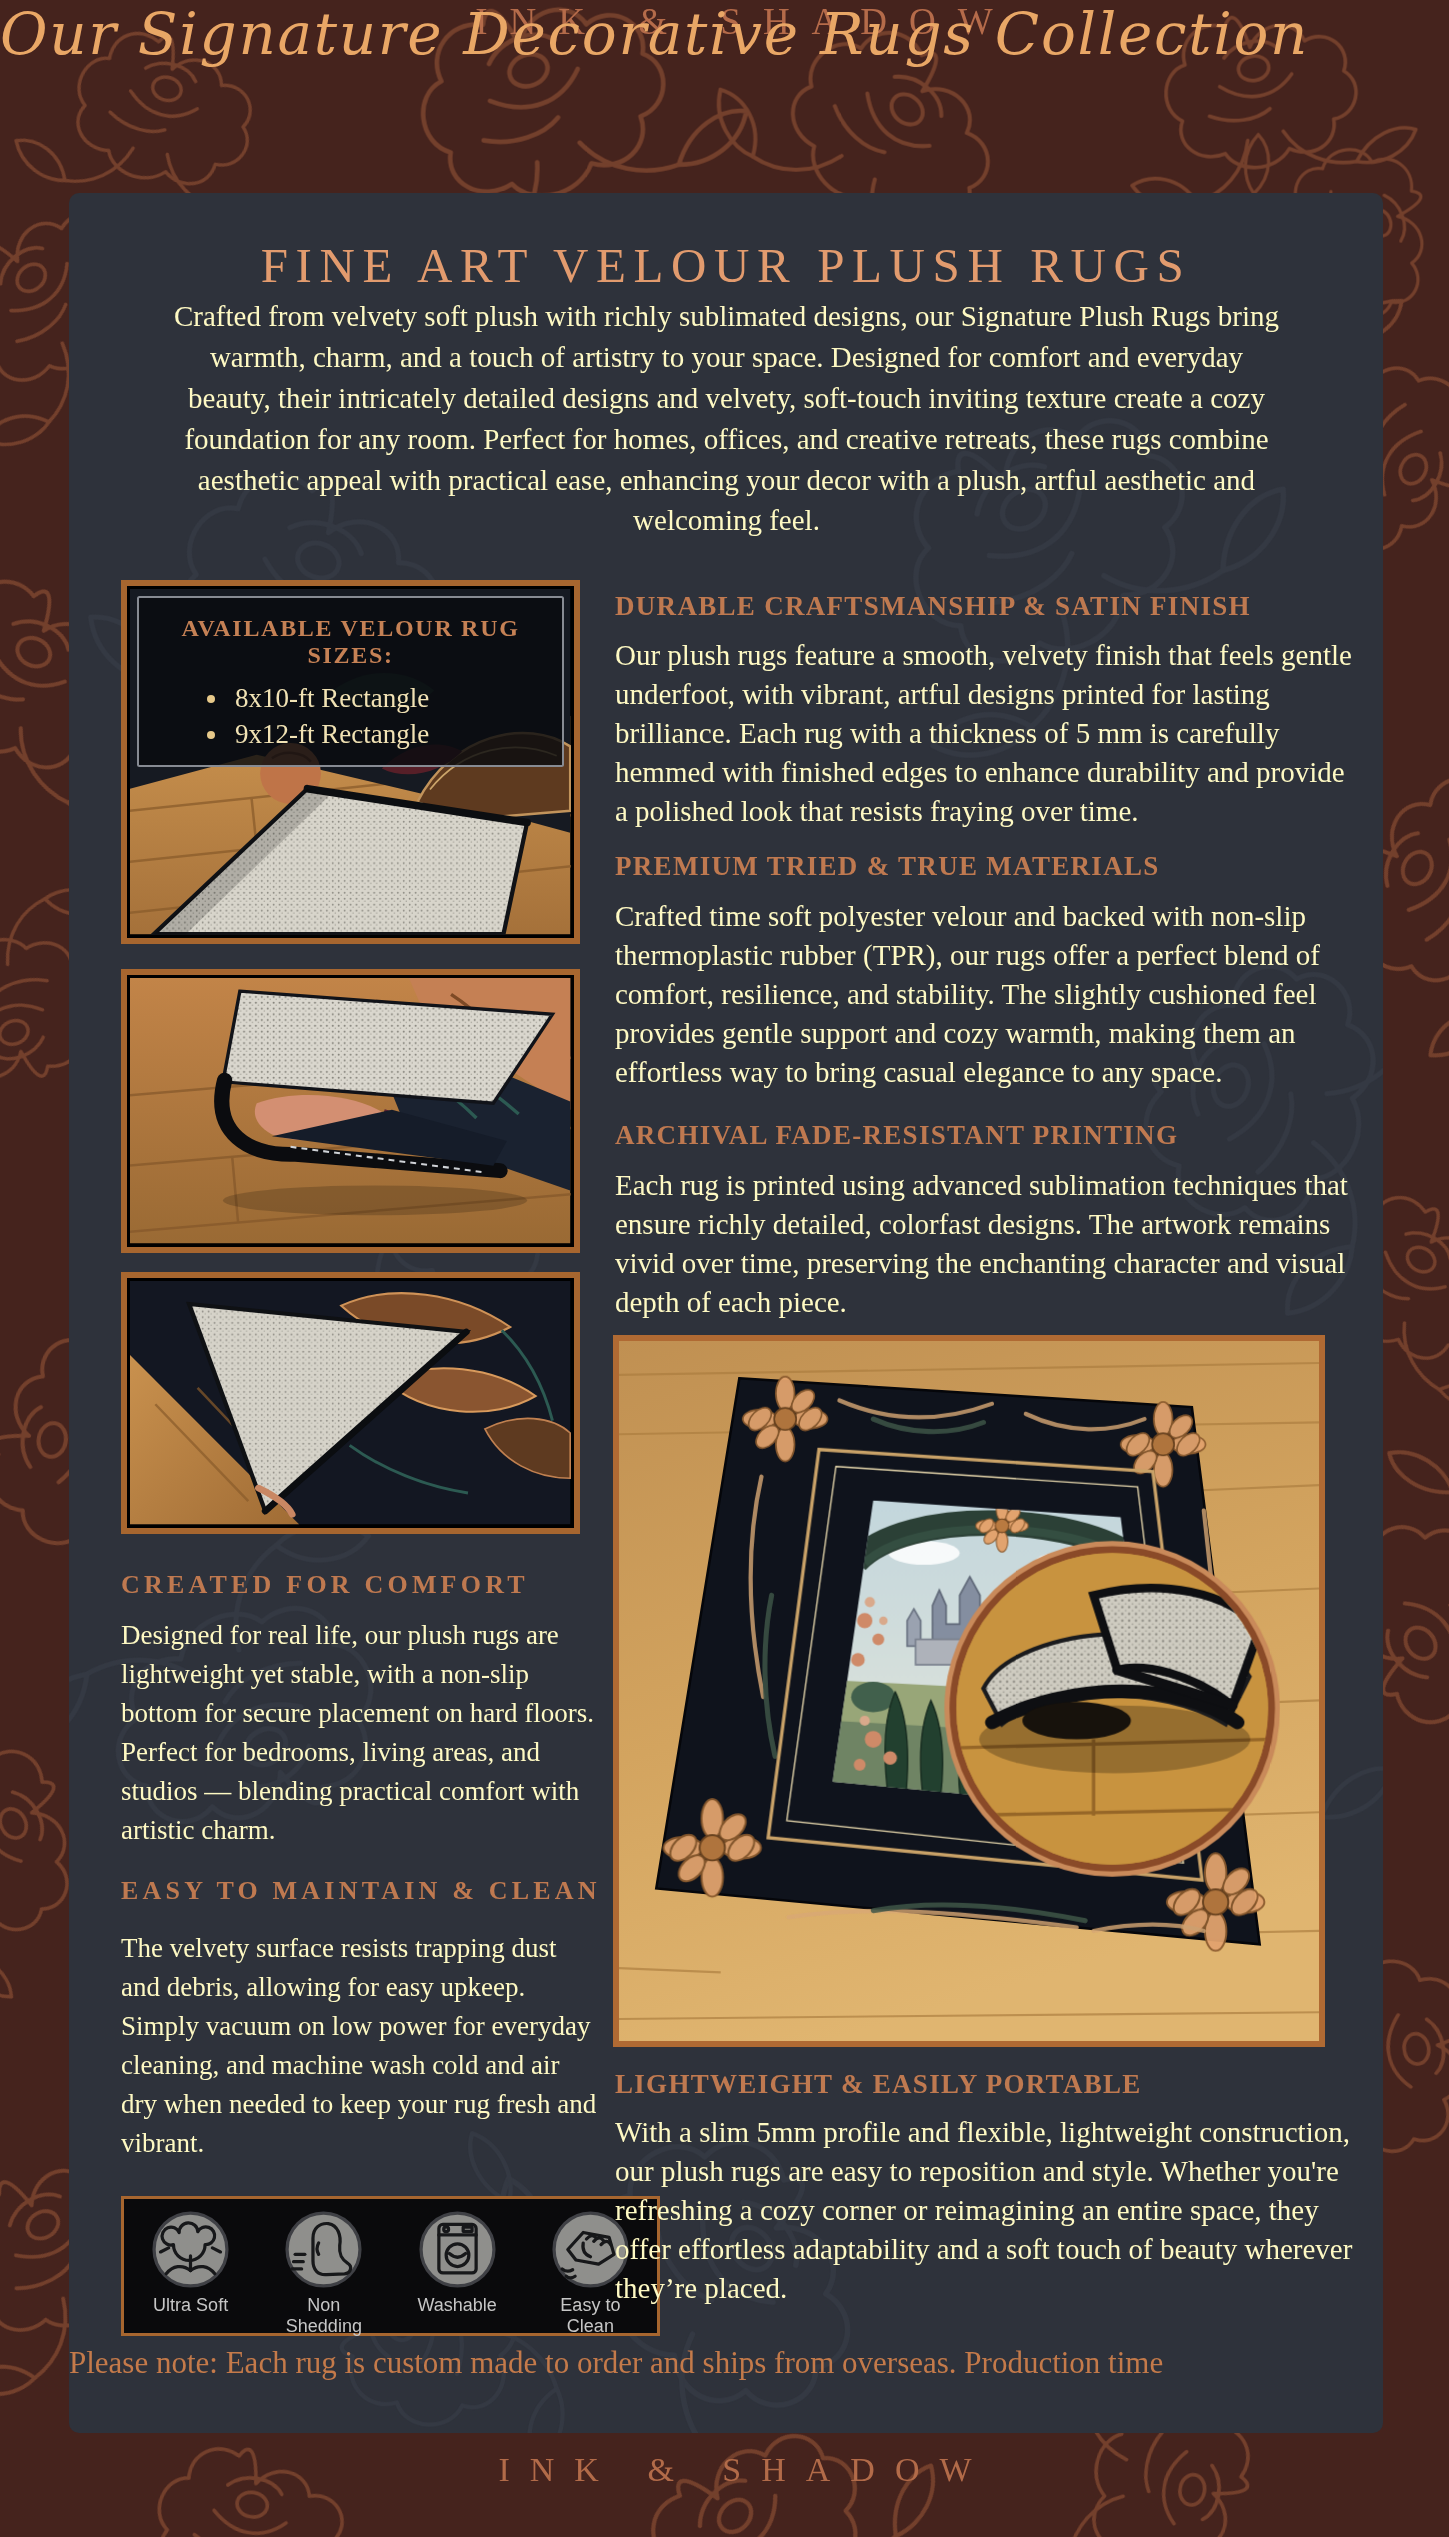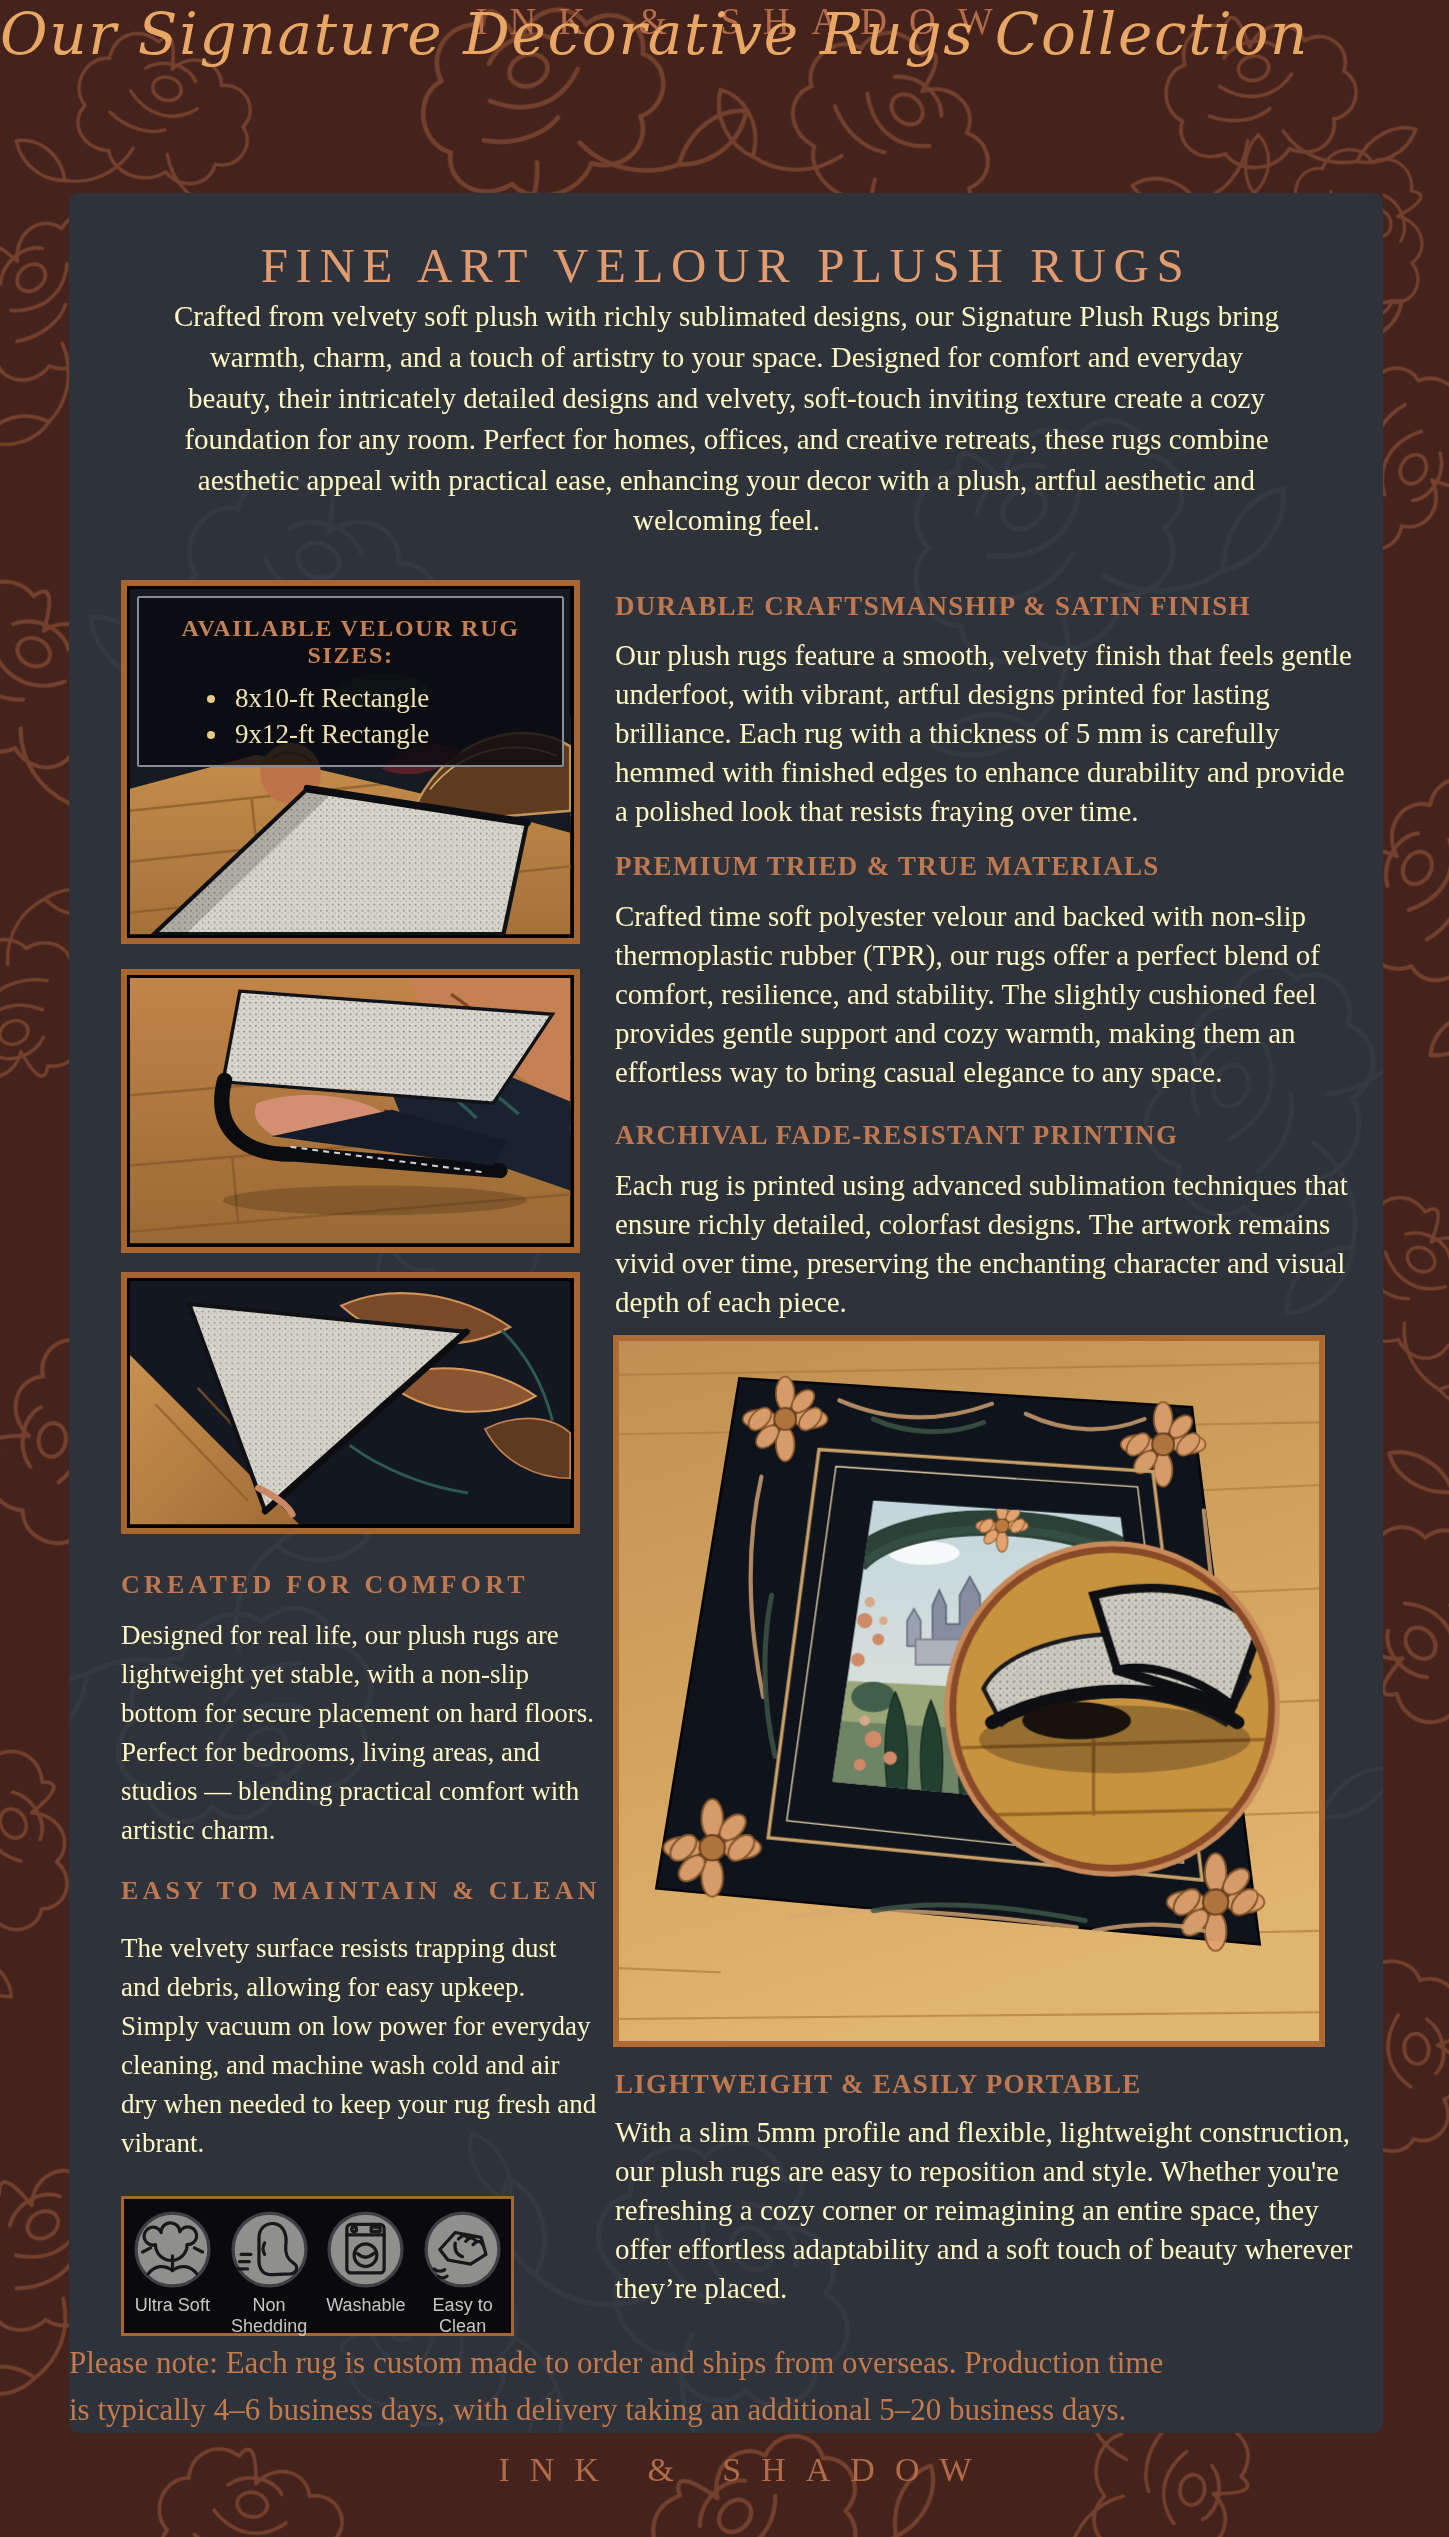--- a/index.html
+++ b/index.html
@@ -79,21 +79,21 @@
   .hr1{left:546px; top:398px;}
   .br1{top:443px;}
   .hr2{left:546px; top:658px;}
   .br2{top:704px;}
   .hr3{left:546px; top:927px;}
   .br3{top:973px;}
   .hr4{left:546px; top:1876px;}
   .br4{top:1920px;}
   
   .badges{
-    left:52px; top:2003px; width:393px; height:140px; box-sizing:border-box;
+    left:52px; top:2003px; width:539px; height:140px; box-sizing:border-box;
     background:#0a0a0c; border:3.4px solid #a7662f;
     display:flex; justify-content:space-around; align-items:flex-start; padding-top:10px;
   }
   .badge{width:107px; text-align:center;}
   .badge svg{width:81px;height:81px;display:block;margin:0 auto;}
   .badge-label{
     margin-top:5px; font-family:"Liberation Sans", sans-serif;
     font-size:18px; color:#c6c6c6;
   }
   
@@ -476,19 +476,18 @@
           <path d="M588,388 L724,430" stroke="#0e0f12" stroke-width="12" stroke-linecap="round"></path>
         </g>
       </svg>
     </div>
 
     <div class="h-copper h-right hr4">LIGHTWEIGHT &amp; EASILY PORTABLE</div>
     <div class="body-cream body-right br4">With a slim 5mm profile and flexible, lightweight construction, our plush rugs are easy to reposition and style. Whether you're refreshing a cozy corner or reimagining an entire space, they offer effortless adaptability and a soft touch of beauty wherever they’re placed.</div>
 
     <div class="note">
       <div>Please note: Each rug is custom made to order and ships from overseas. Production time</div>
-      <div>is typically 4–6 business days, with delivery taking an additional 5–20 business days.</div>
     </div>
   </div>
 
   <div class="footer-brand">INK &amp; SHADOW</div>
 </div>
 
 
 </body></html>

